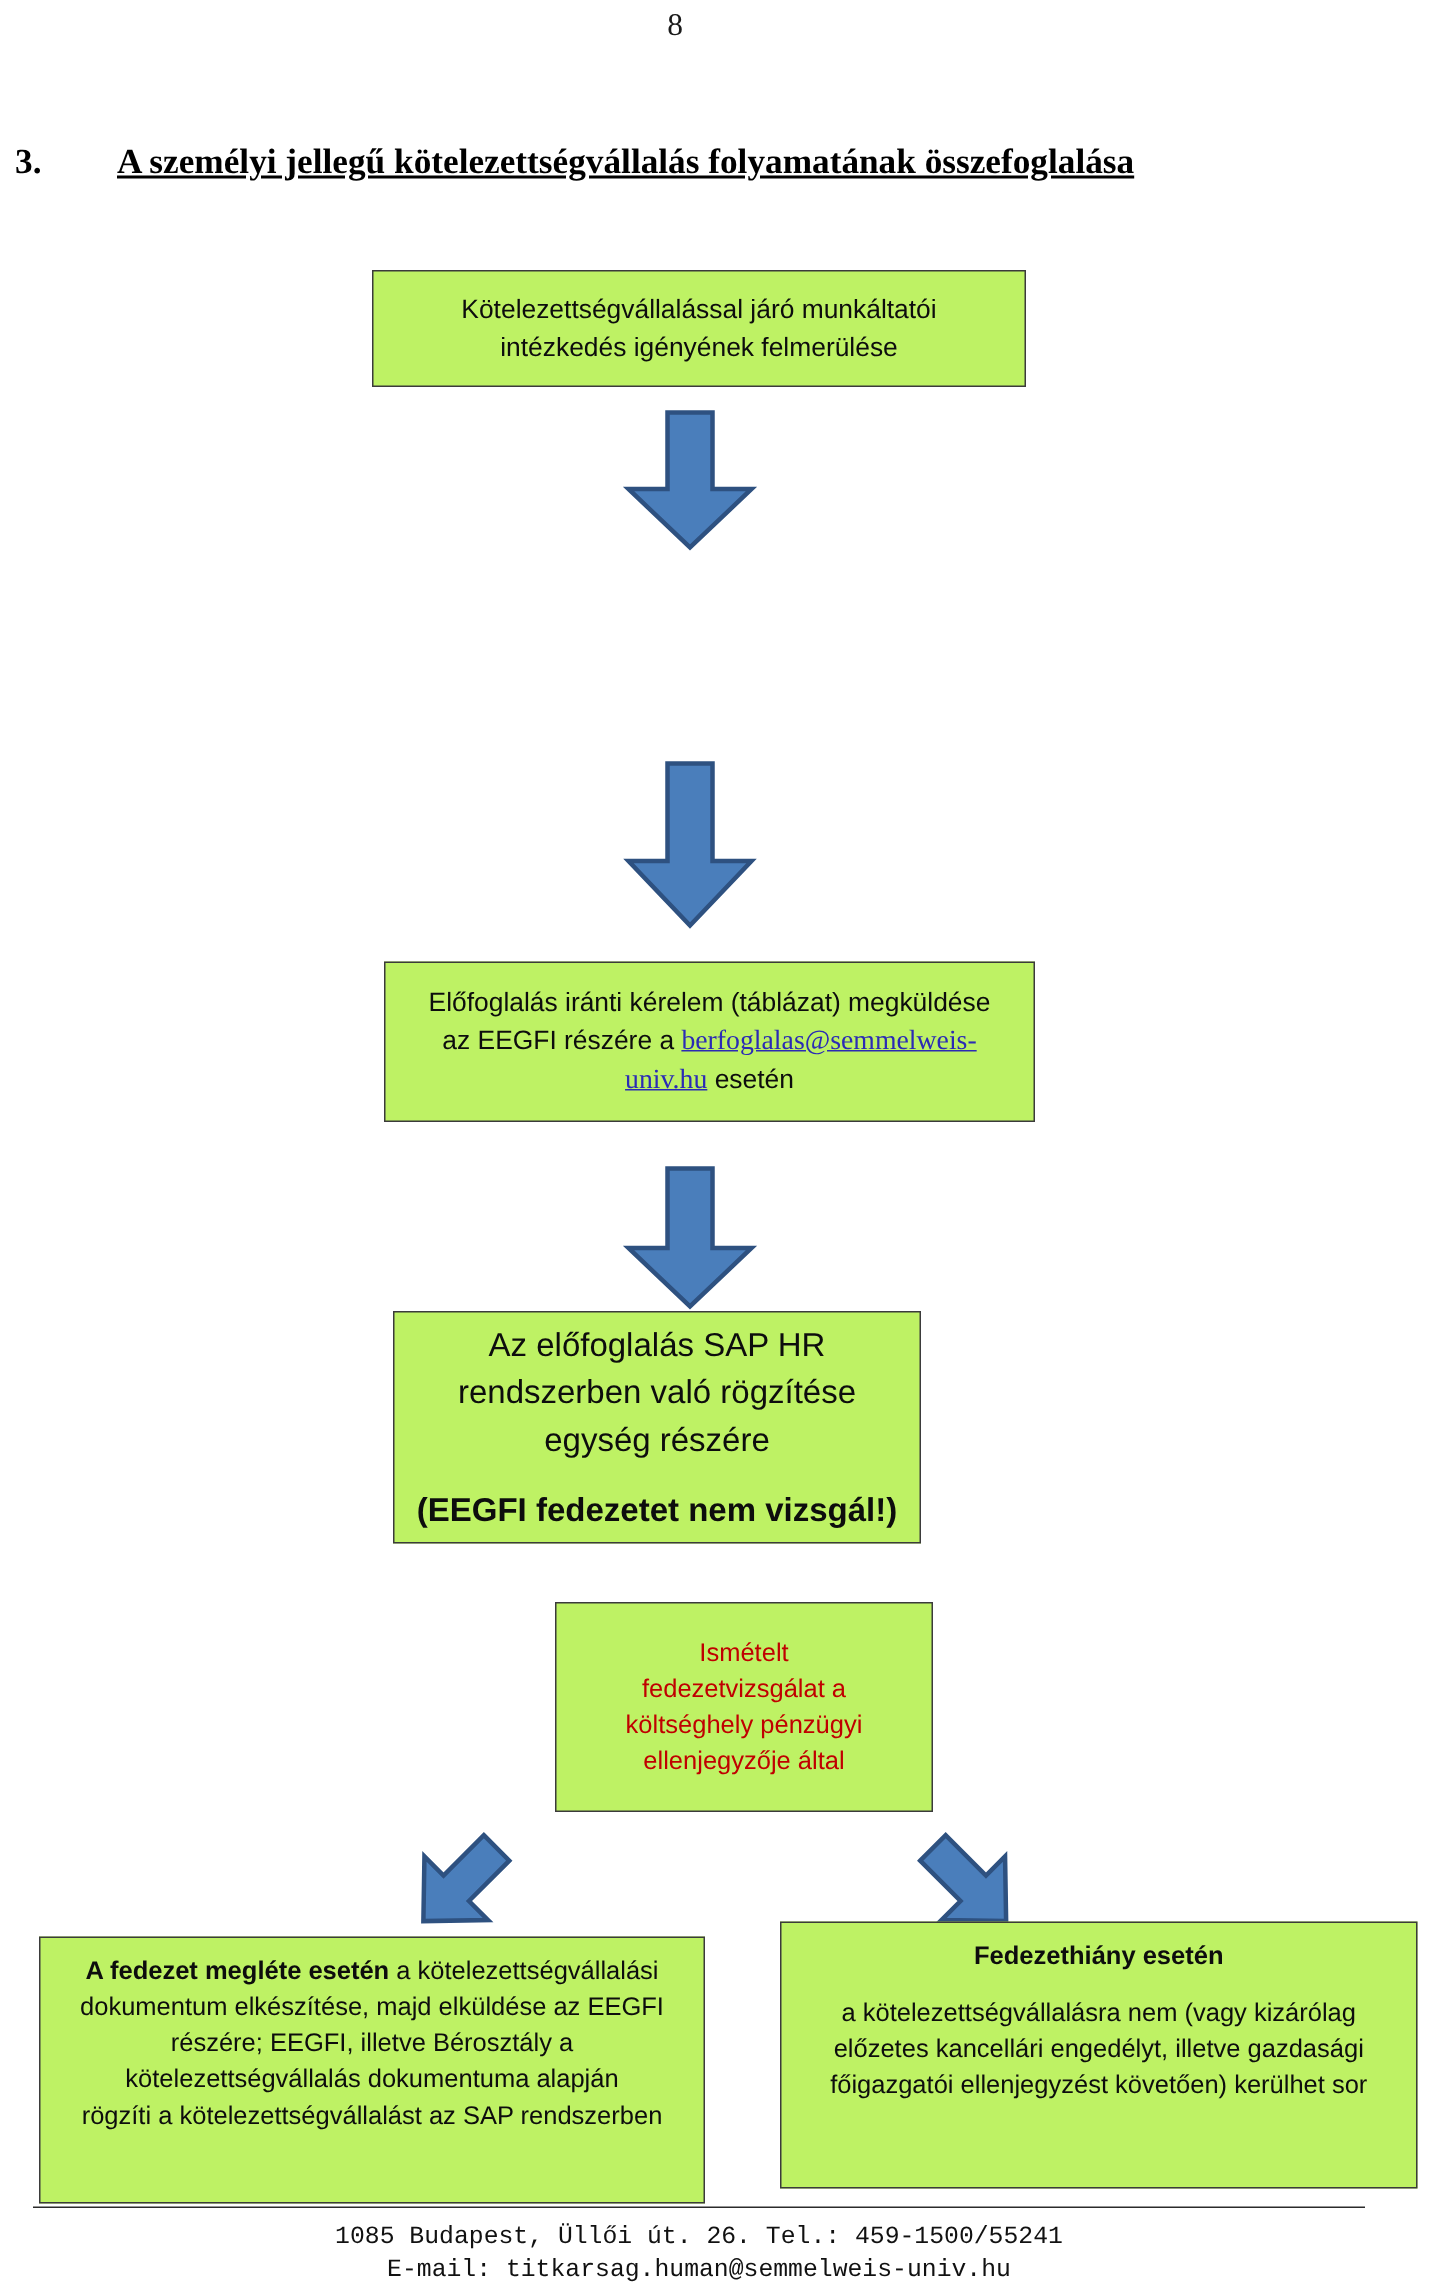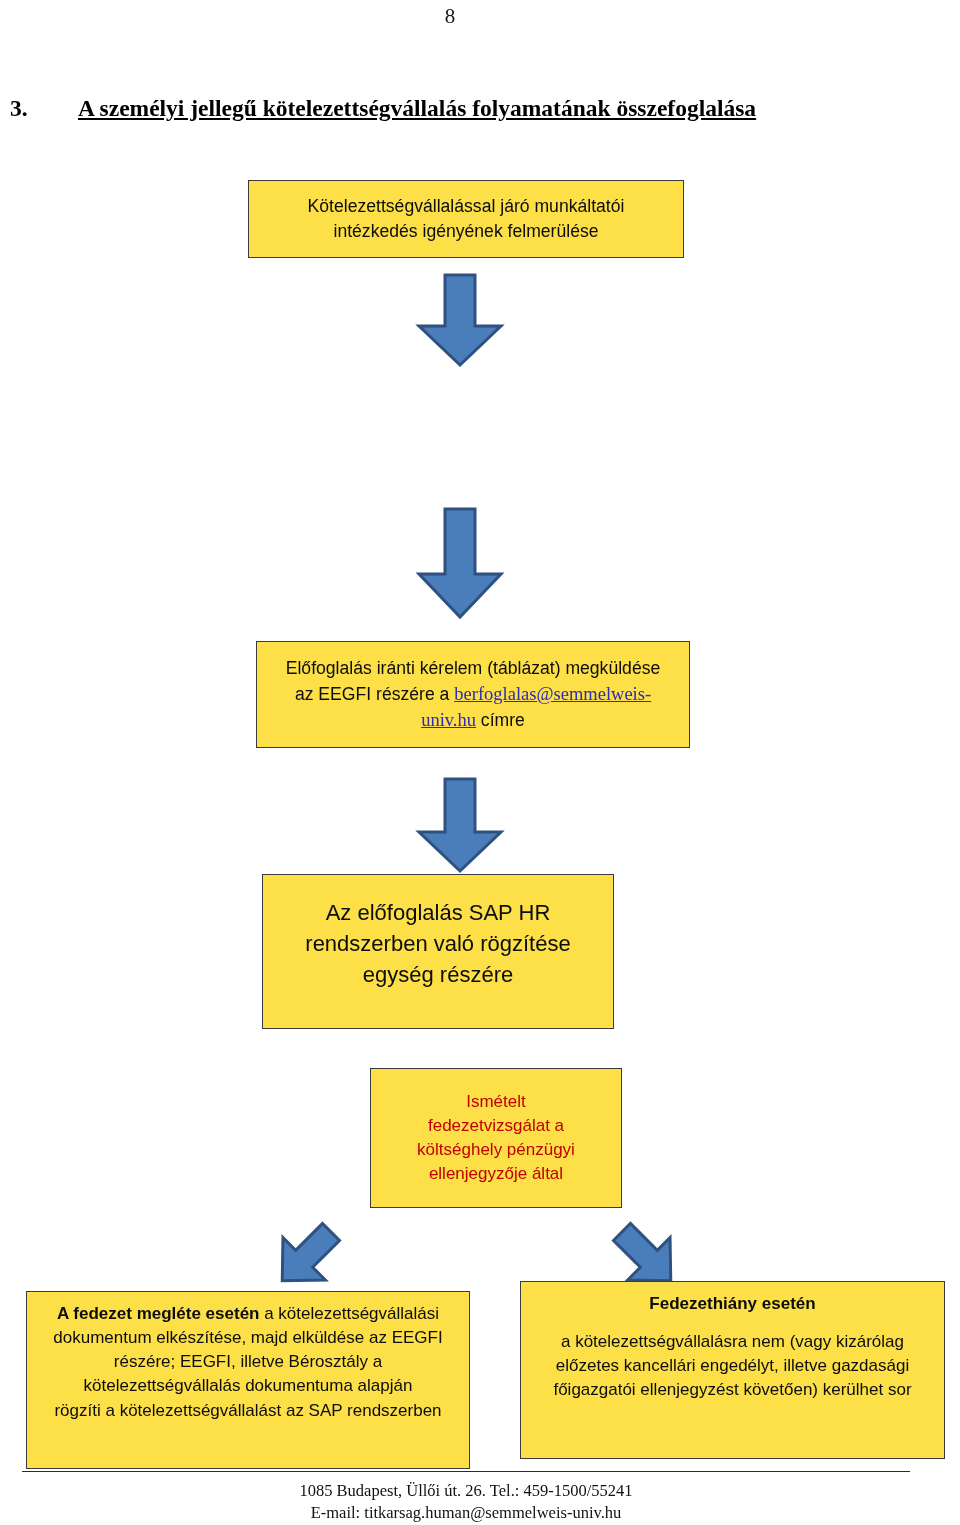--- a/index.html
+++ b/index.html
@@ -53,21 +53,21 @@
     width: 78px;
     padding-left: 10px;
     box-sizing: border-box;
   }
 
   
   .flow-box {
     position: absolute;
     box-sizing: border-box;
     border: 1.5px solid #3b3b3b;
-    background: #fde047;
+    background: #bef264;
     display: flex;
     align-items: center;
     justify-content: center;
     text-align: center;
     font-family: "Liberation Sans", sans-serif;
     font-size: 17.6px;
     line-height: 1.42;
     color: #0d0d0d;
   }
   .flow-box .inner {
@@ -121,21 +121,21 @@
     width: 888px;
     height: 0;
     border-top: 1.5px solid #2b2b2b;
   }
   .footer-text {
     position: absolute;
     left: 22px;
     top: 1480px;
     width: 888px;
     text-align: center;
-    font-family: Liberation Serif, serif;
+    font-family: Liberation Mono, monospace;
     font-size: 16.5px;
     line-height: 1.32;
     color: #111111;
   }
   .footer-text span { display: block; }
 </style>
 </head>
 <body>
 
 <div class="page">
@@ -163,35 +163,36 @@
   <div class="arrow arrow-2">
     <svg width="98" height="114" viewBox="0 0 98 114">
       <polygon points="34,3 64,3 64,68 90,68 49,111 8,68 34,68" fill="#4a7ebb" stroke="#2e5180" stroke-width="3" stroke-linejoin="miter"></polygon>
     </svg>
   </div>
 
   <div class="flow-box box-3">
     <div class="inner">
       <span class="line">Előfoglalás iránti kérelem (táblázat) megküldése</span>
       <span class="line"><span>az EEGFI részére a </span><span class="maillink">berfoglalas@semmelweis-</span></span>
-      <span class="line"><span class="maillink">univ.hu</span><span> címre</span></span>
+      <span class="line"><span class="maillink">univ.hu</span><span> esetén</span></span>
     </div>
   </div>
 
   <div class="arrow arrow-3">
     <svg width="98" height="98" viewBox="0 0 98 98">
       <polygon points="34,3 64,3 64,56 90,56 49,95 8,56 34,56" fill="#4a7ebb" stroke="#2e5180" stroke-width="3" stroke-linejoin="miter"></polygon>
     </svg>
   </div>
 
   <div class="flow-box box-4">
     <div class="inner">
       <span class="line">Az előfoglalás SAP HR rendszerben való rögzítése</span>
       <span class="line">egység részére</span>
       <span class="spacer"></span>
+      <span class="line bold">(EEGFI fedezetet nem vizsgál!)</span>
     </div>
   </div>
 
   <div class="flow-box box-5">
     <div class="inner">
       <span class="line">Ismételt</span>
       <span class="line">fedezetvizsgálat a</span>
       <span class="line">költséghely pénzügyi</span>
       <span class="line">ellenjegyzője által</span>
     </div>

